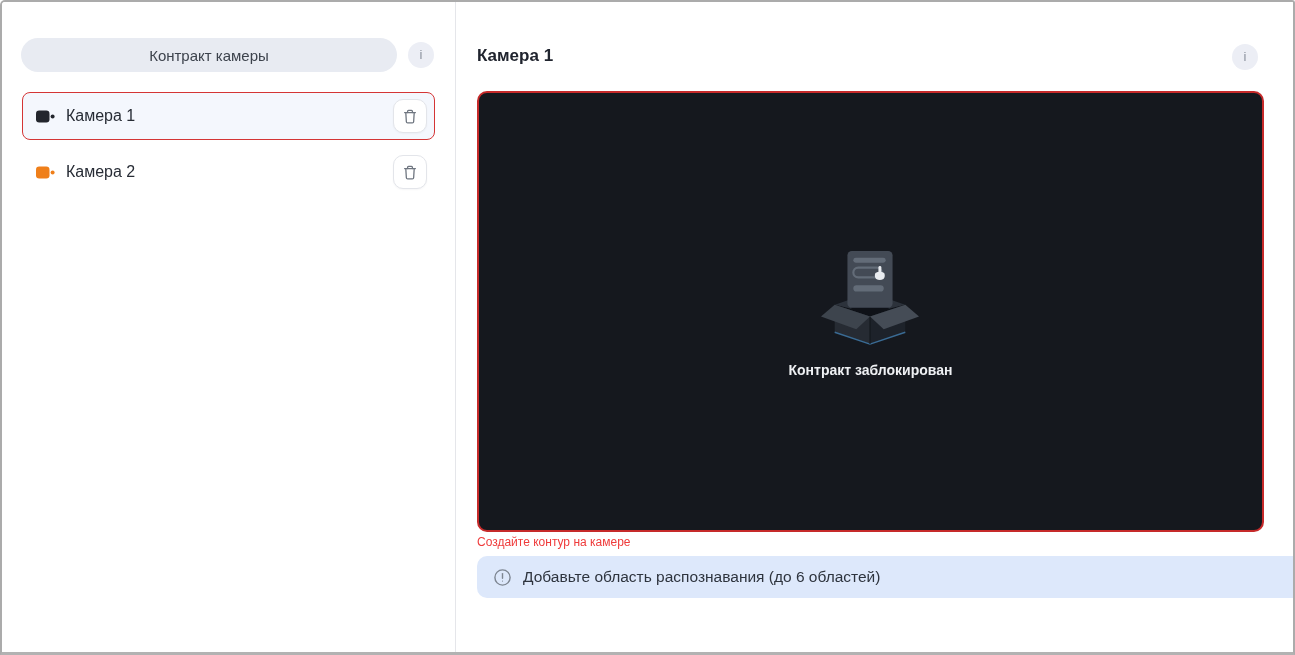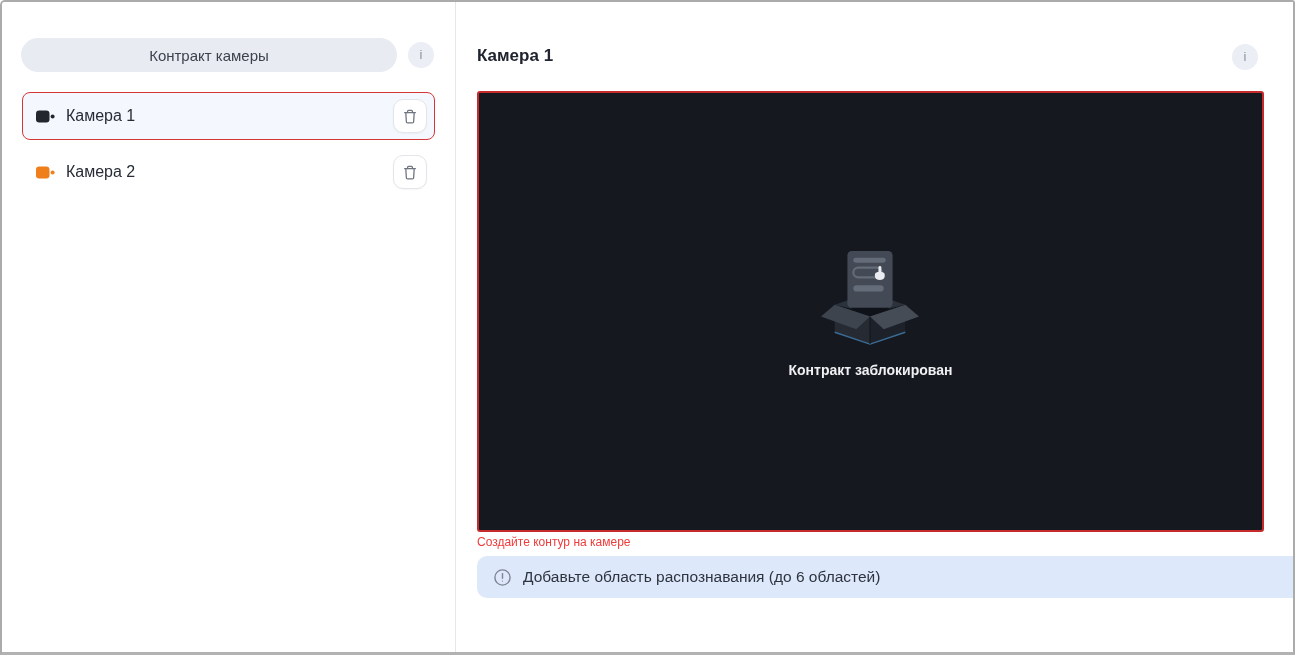--- a/index.html
+++ b/index.html
@@ -67,21 +67,21 @@
   }
   
   .main { position:absolute; left:455px; top:0; right:0; bottom:0; background:#fff; }
   .main-title {
     position:absolute; top:44px; left:20px;
     font-size:17px; font-weight:700; color:#20242e;
   }
   .main-info { position:absolute; top:42px; right:35px; }
   .video {
     position:absolute; left:20px; top:89px; width:787px; height:441px;
-    background:#15181e; border:2px solid #c62a2a; border-radius:3px;
+    background:#15181e; border:2px solid #c62a2a; border-radius:10px;
     display:flex; flex-direction:column; align-items:center; justify-content:center;
     cursor:crosshair;
   }
   .empty-state { display:flex; flex-direction:column; align-items:center; }
   .empty-caption { margin-top:14px; font-size:14px; font-weight:700; color:#eef0f3; }
   .helper-error {
     position:absolute; left:20px; top:533px;
     font-size:12px; color:#ef3b3b;
   }
   .banner {

